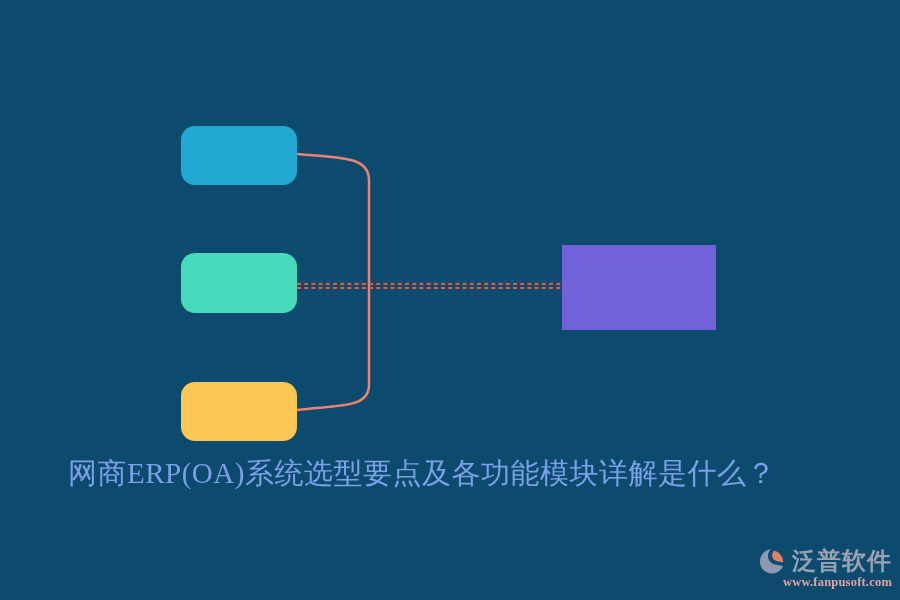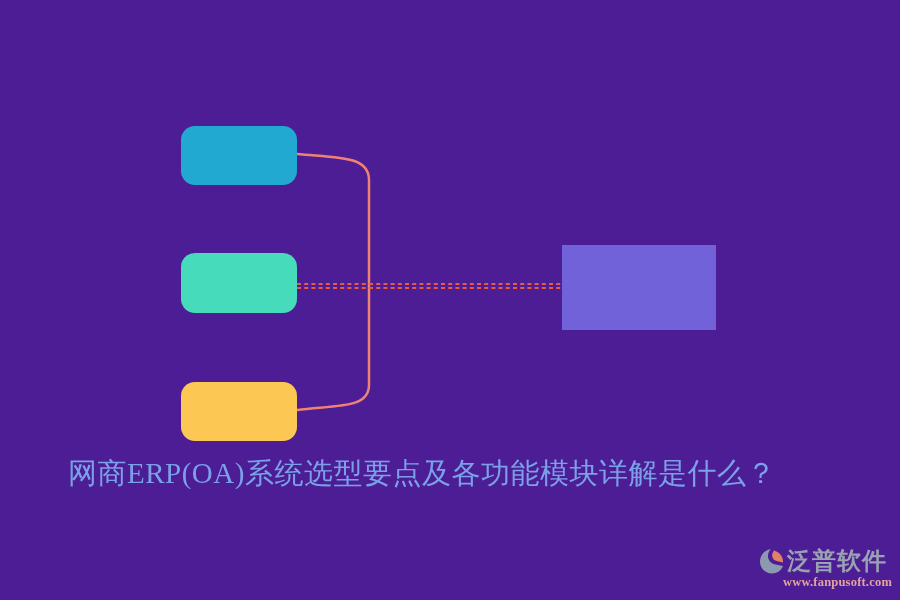--- a/index.html
+++ b/index.html
@@ -1,31 +1,31 @@
 <!DOCTYPE html>
 <html><head>
 <meta charset="utf-8">
 <style>
   html,body{margin:0;padding:0;background:#ffffff;}
   .stage{
-    position:relative;width:900px;height:600px;background:#4c1d95;
+    position:relative;width:900px;height:600px;background:#0c4a6e;
     overflow:hidden;font-family:"Liberation Serif","DejaVu Serif",serif;
   }
   .connectors{position:absolute;left:0;top:0;width:900px;height:600px;}
   .box{position:absolute;border-radius:14px;}
   .box-top{left:181px;top:126px;width:116px;height:59px;}
   .box-middle{left:181px;top:253px;width:116px;height:60px;}
   .box-bottom{left:181px;top:382px;width:116px;height:59px;}
   .box-result{left:562px;top:245px;width:154px;height:85px;border-radius:0;}
   .title{
     position:absolute;left:68px;top:456px;
     font-size:29px;letter-spacing:0.5px;white-space:nowrap;line-height:1.2;
   }
   .watermark{position:absolute;left:758px;top:548px;width:134px;}
-  .wm-row{display:flex;align-items:center;}
+  .wm-row{display:flex;align-items:center;justify-content:space-between;}
   .wm-logo{width:27px;height:27px;flex:0 0 auto;}
   .wm-brand{font-size:24px;font-weight:700;letter-spacing:1px;line-height:1.1;margin-left:2px;white-space:nowrap;}
   .wm-url{font-size:12.5px;font-weight:700;letter-spacing:0.2px;text-align:right;margin-top:0px;white-space:nowrap;}
 </style>
 </head>
 <body>
 
 <div class="stage">
 
   <svg class="connectors" viewBox="0 0 900 600" xmlns="http://www.w3.org/2000/svg" aria-hidden="true">

